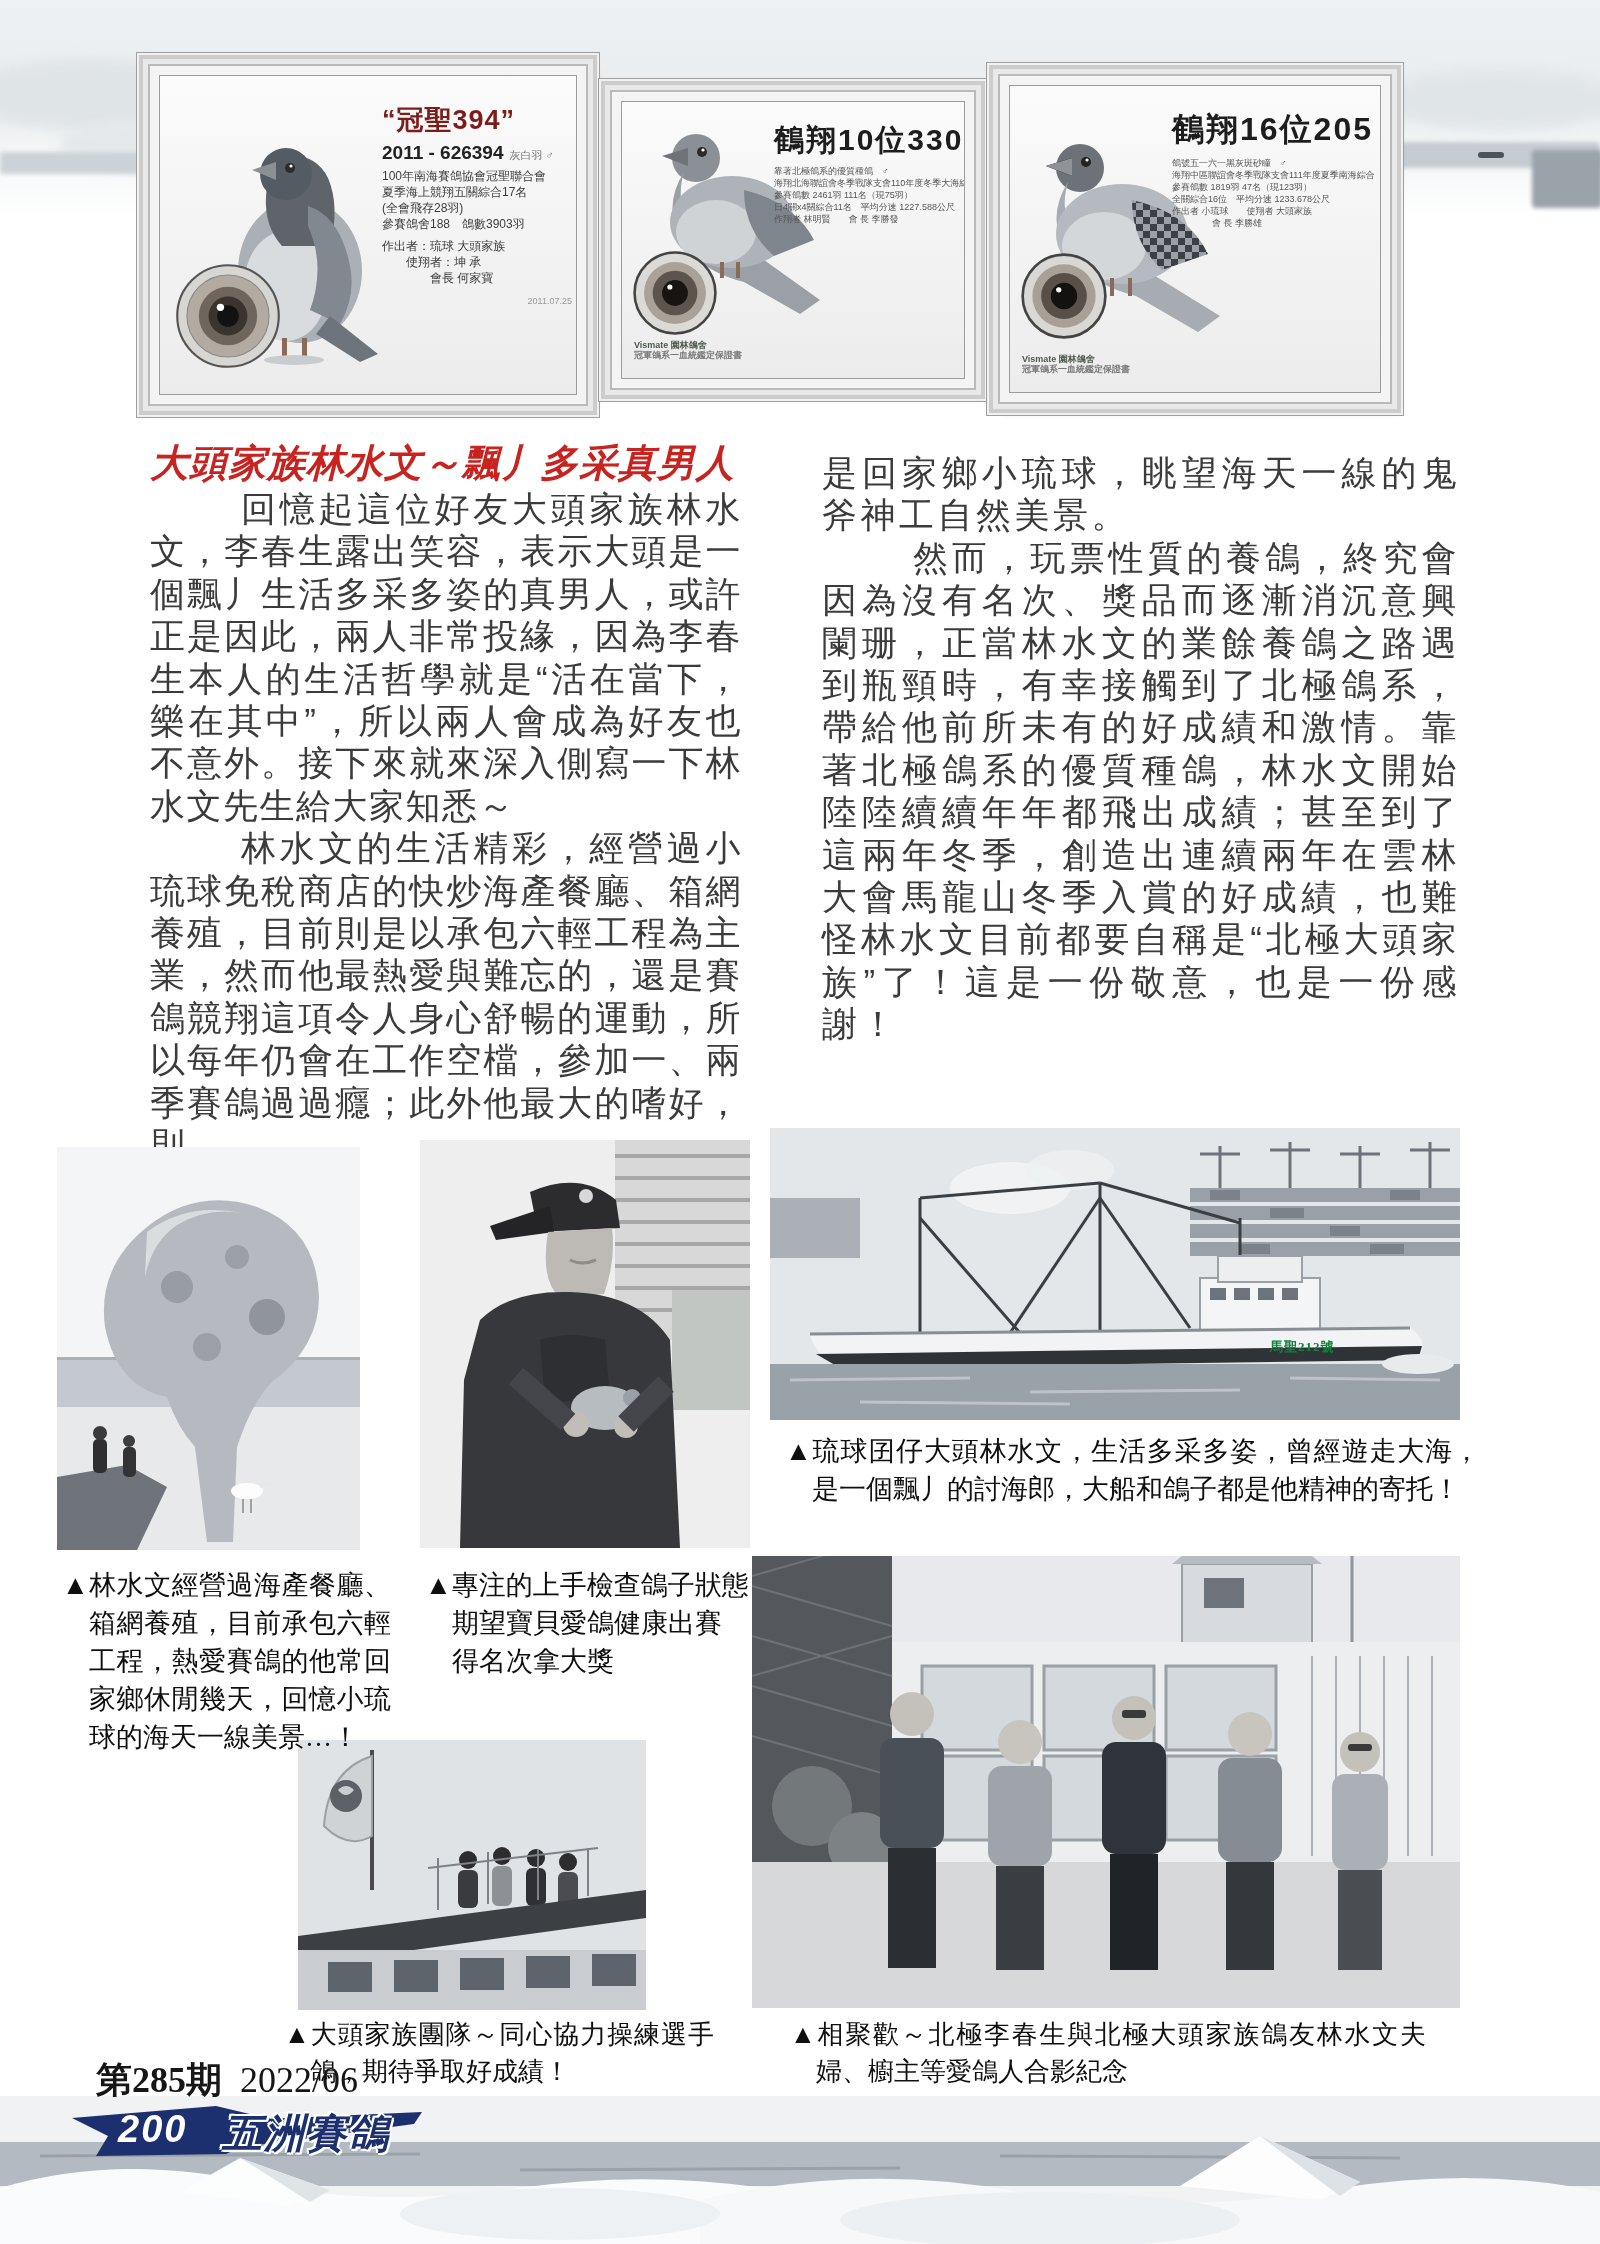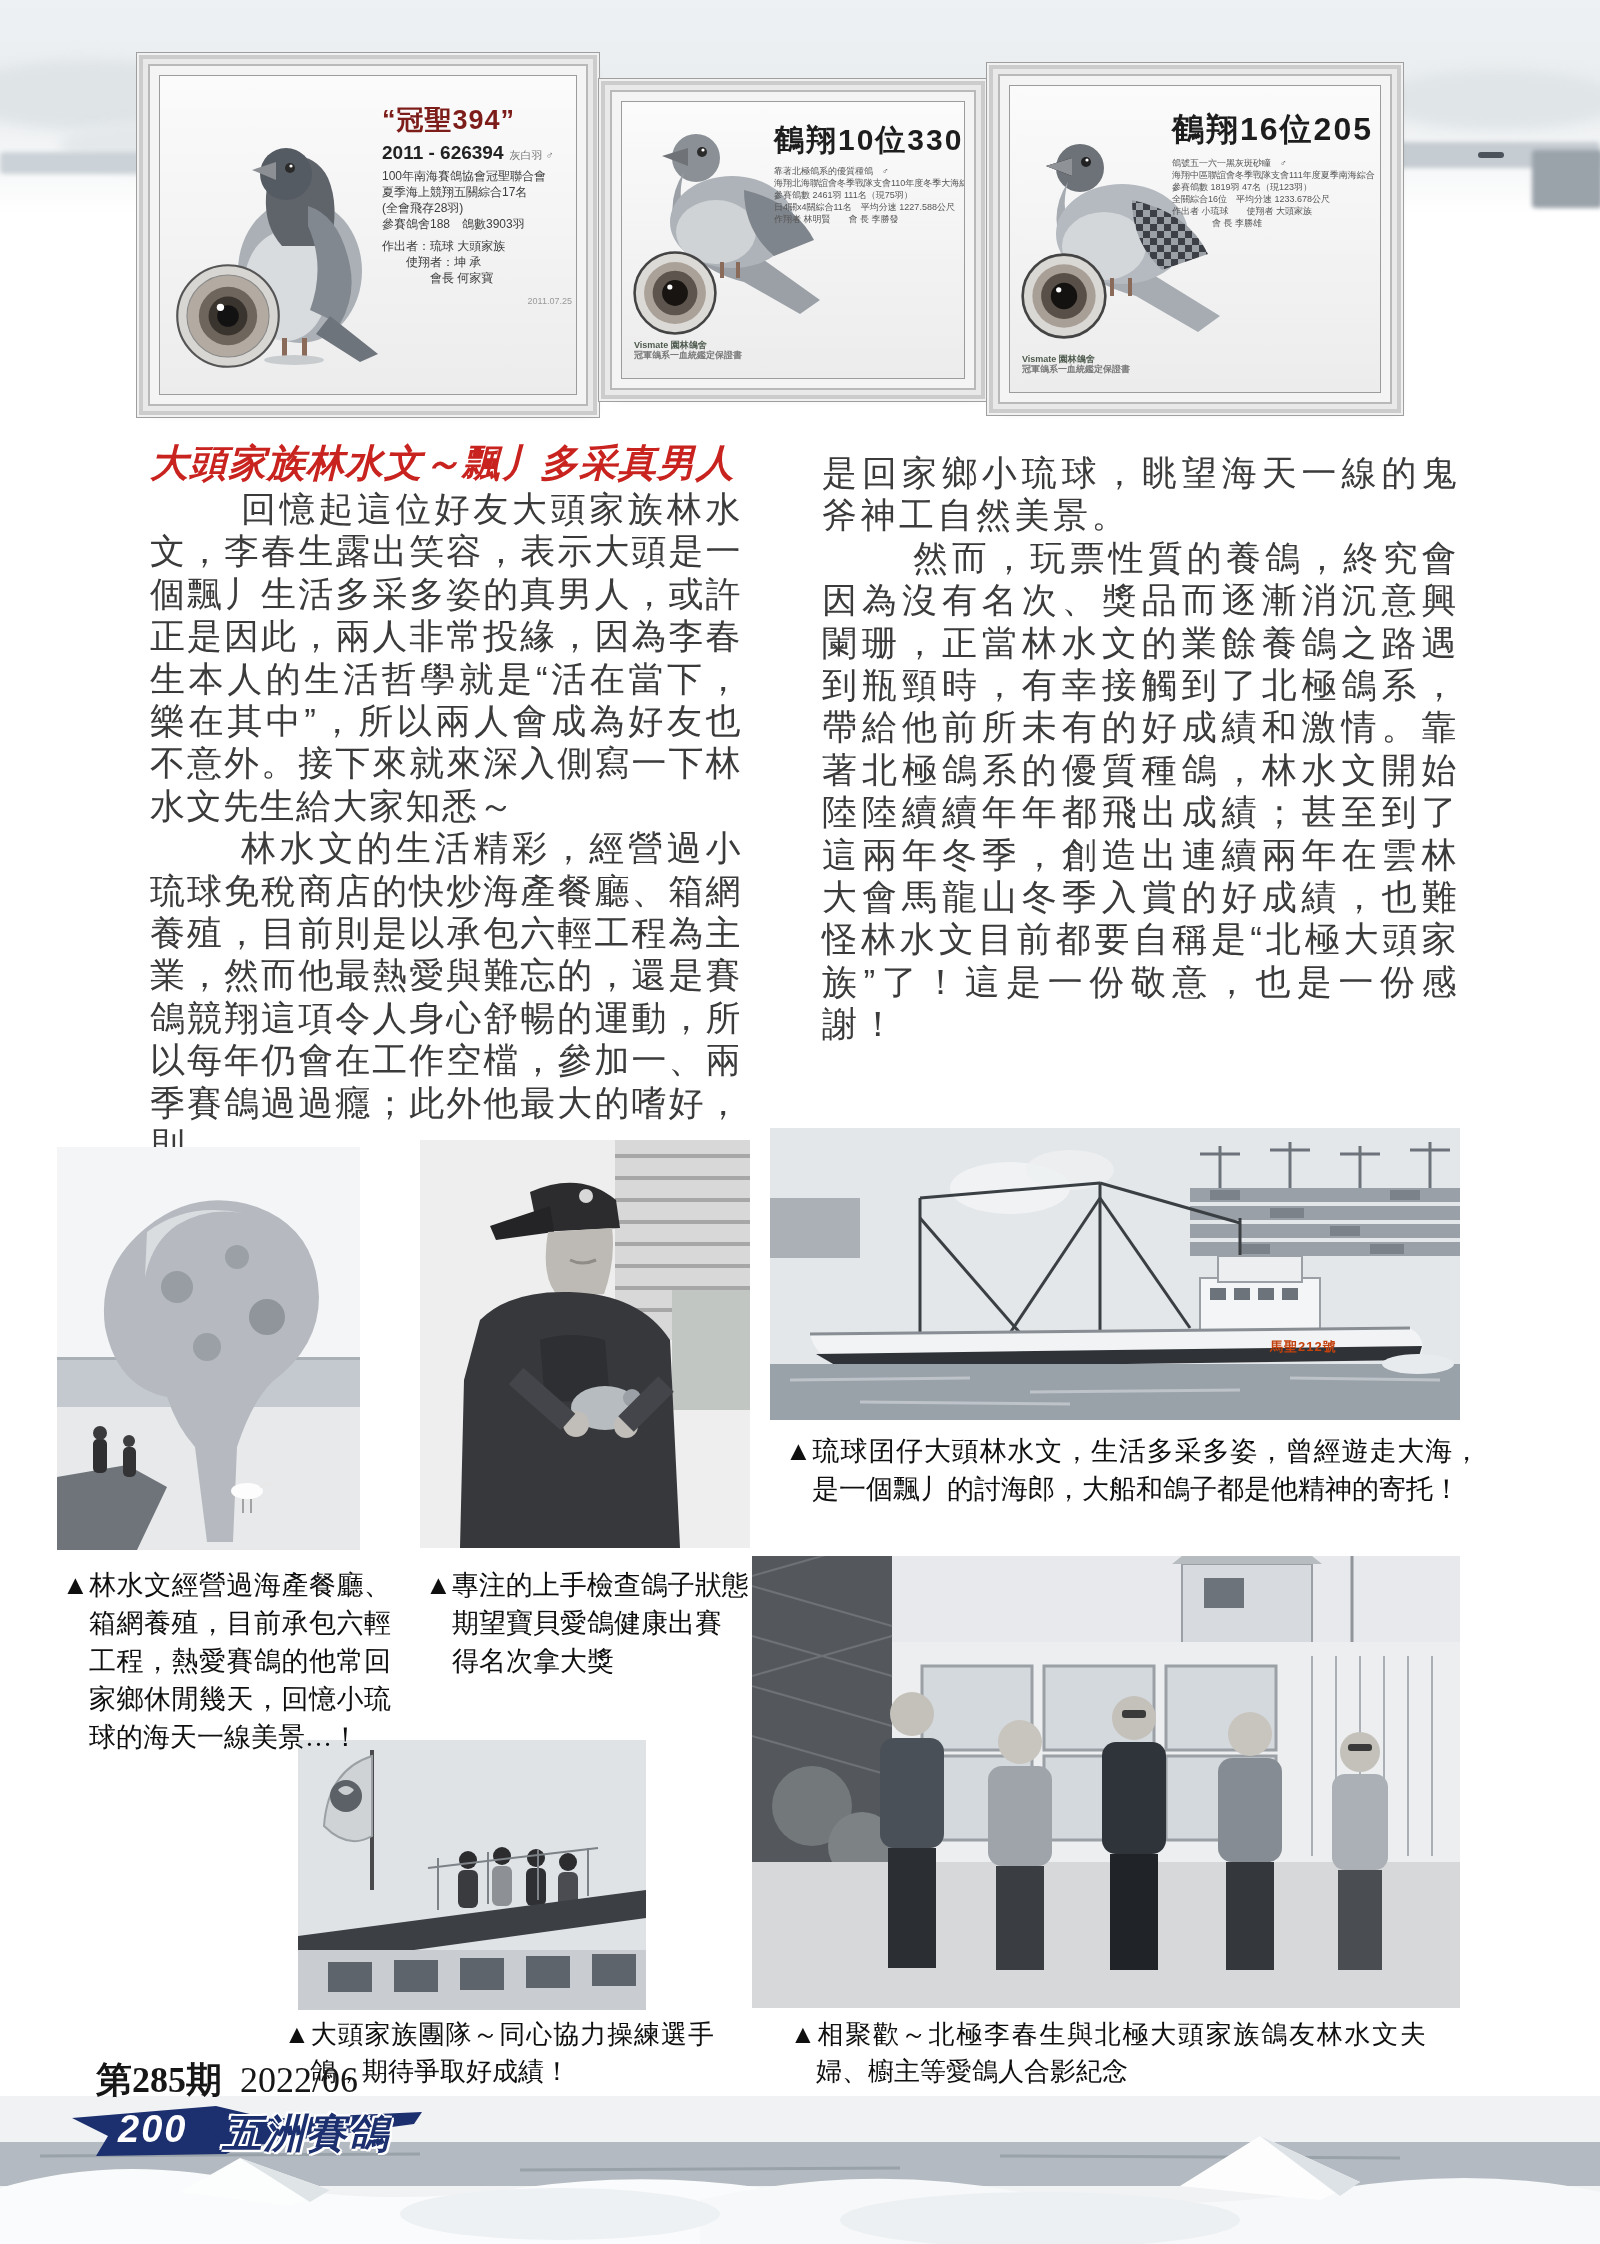--- a/index.html
+++ b/index.html
@@ -37,21 +37,21 @@
   .col-right{letter-spacing:3.5px;}
 
   
   .caption{font-family:"Liberation Serif",serif;color:#0f0f0f;}
   .cap-hang{padding-left:1em;text-indent:-1em;text-align:justify;}
   .cap-line{white-space:nowrap;}
   .cap-cont{padding-left:1em;}
 
   
   .photo{position:absolute;overflow:hidden;background:#e7e7e7;}
-  .ship-label{position:absolute;font-size:13px;color:#c2410c;font-weight:bold;letter-spacing:1px;}
+  .ship-label{position:absolute;font-size:13px;color:#15803d;font-weight:bold;letter-spacing:1px;font-family:Liberation Serif, serif;}
 
   
   .issue-line{font-size:36px;color:#161616;white-space:nowrap;}
   .issue-no{font-weight:bold;font-family:"Liberation Serif",serif;}
   .issue-date{font-family:"Liberation Serif",serif;margin-left:18px;}
   .page-num{position:absolute;color:#ffffff;font-size:38px;font-weight:bold;font-style:italic;letter-spacing:2px;}
   .mag-logo{position:absolute;color:#1c2f6e;font-size:40px;font-weight:bold;font-style:italic;letter-spacing:2px;
     text-shadow:-2px 0 0 #fff,2px 0 0 #fff,0 -2px 0 #fff,0 2px 0 #fff,-2px -2px 0 #fff,2px 2px 0 #fff;}
 </style>
 </head>

